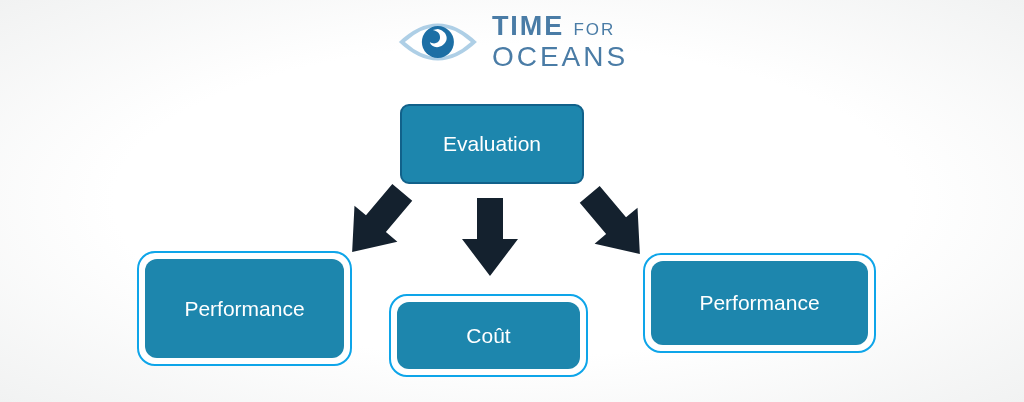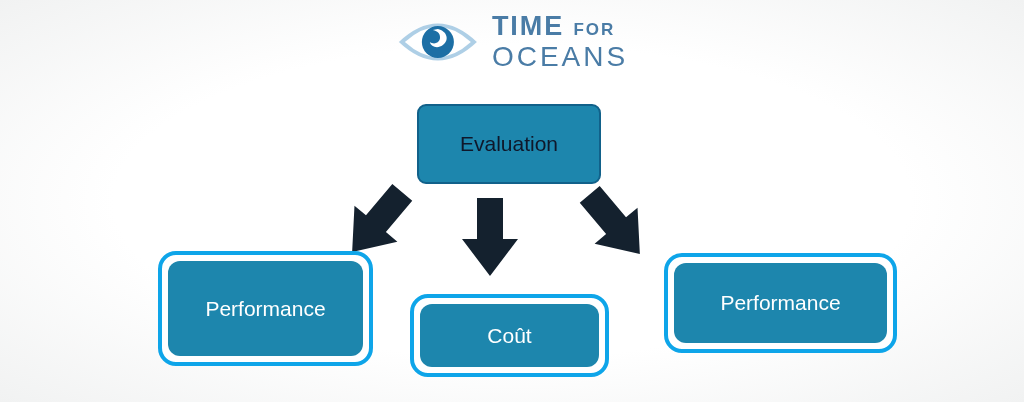--- a/index.html
+++ b/index.html
@@ -11,36 +11,36 @@
 
   
   .logo{
     position:absolute;top:12px;left:50%;transform:translateX(-50%);
     display:flex;align-items:center;gap:12px;
   }
   .logo-eye{width:84px;height:58px;display:block;}
   .logo-text{display:flex;flex-direction:column;line-height:1.05;color:#4a7ca6;}
   .logo-line1{display:flex;align-items:baseline;gap:9px;}
   .logo-time{font-size:27px;font-weight:700;letter-spacing:2px;}
-  .logo-for{font-size:17px;font-weight:700;letter-spacing:2px;}
+  .logo-for{font-size:17px;font-weight:400;letter-spacing:2px;}
   .logo-oceans{font-size:28px;font-weight:400;letter-spacing:3px;margin-top:2px;}
 
   
   .arrows{position:absolute;left:0;top:0;width:1024px;height:402px;pointer-events:none;}
 
   .node-root{
     position:absolute;left:400px;top:104px;width:184px;height:80px;
     background:#1d86ad;border:2px solid #11618a;border-radius:9px;
     display:flex;flex-direction:column;align-items:center;justify-content:center;
-    color:#0f172a;font-size:21px;line-height:1.42;box-sizing:border-box;margin-left:17px;
+    color:#ffffff;font-size:21px;line-height:1.42;box-sizing:border-box;
   }
 
   .node-outer{
-    position:absolute;background:#ffffff;border:4px solid #0ea5e9;
-    border-radius:18px;padding:6px;box-sizing:border-box;margin-left:21px;
+    position:absolute;background:#ffffff;border:2px solid #0ea5e9;
+    border-radius:18px;padding:6px;box-sizing:border-box;
   }
   .node-inner{
     width:100%;height:100%;background:#1d86ad;border-radius:12px;
     display:flex;flex-direction:column;align-items:center;justify-content:space-evenly;
     color:#ffffff;font-size:21px;box-sizing:border-box;padding:6px 4px;
   }
   .node-left{left:137px;top:251px;width:215px;height:115px;}
   .node-center{left:389px;top:294px;width:199px;height:83px;}
   .node-right{left:643px;top:253px;width:233px;height:100px;}
   .node-line{white-space:nowrap;}

